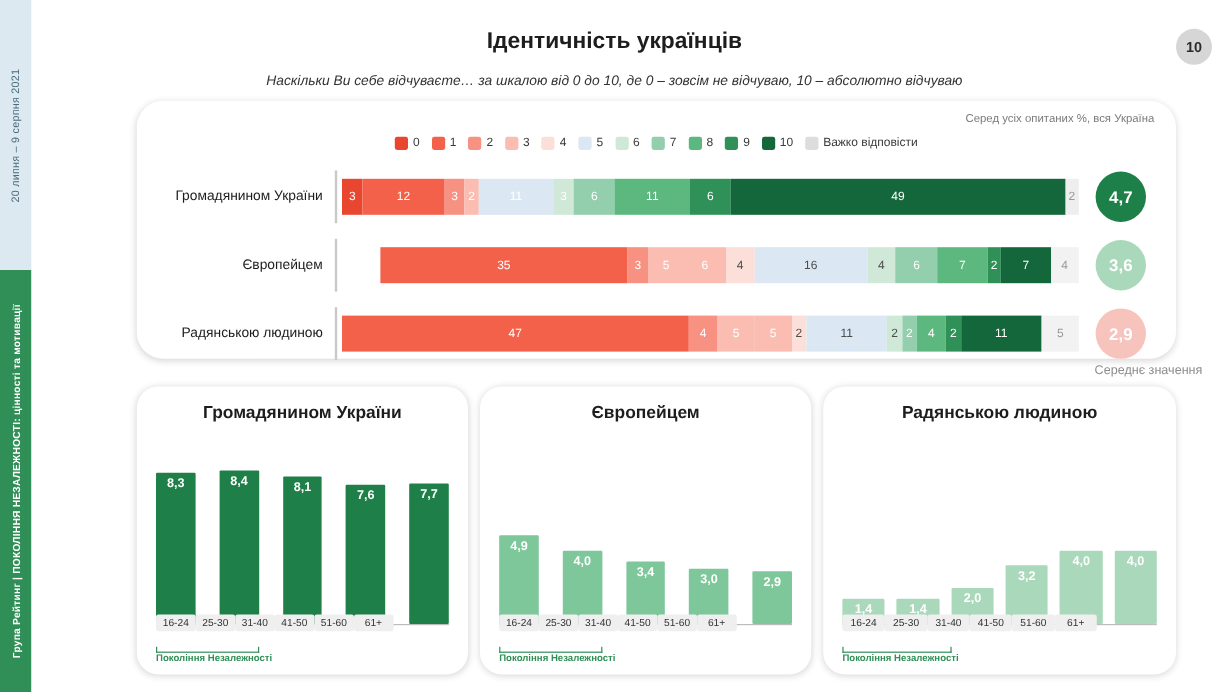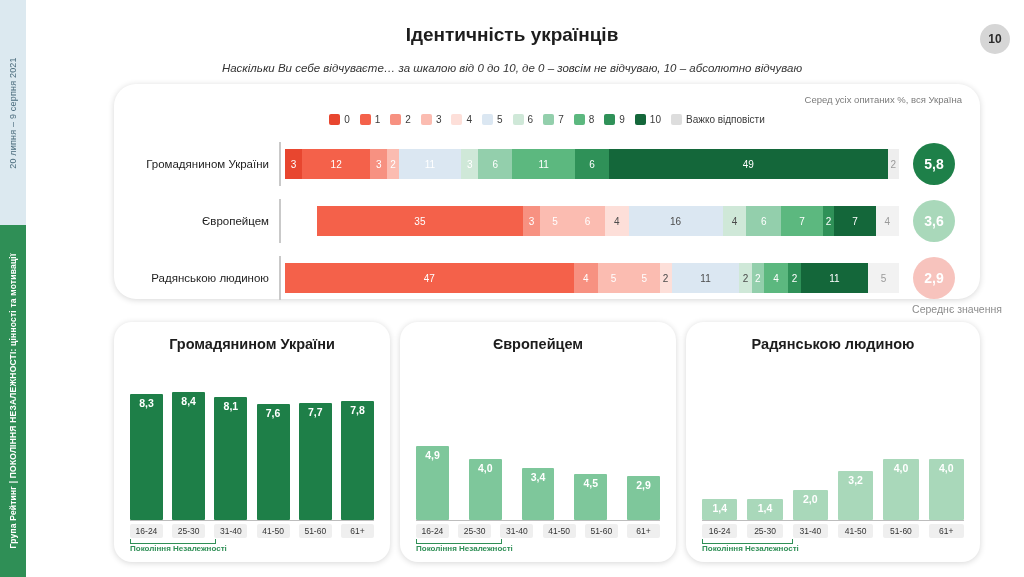--- a/index.html
+++ b/index.html
@@ -116,22 +116,22 @@
   .cb-col { width:13.5%; display:flex; flex-direction:column; justify-content:flex-end; align-items:center; height:100%; }
   .cb-bar {
     width:100%; border-radius:1px;
     display:flex; align-items:flex-start; justify-content:center;
     color:#ffffff; font-size:10.5px; font-weight:bold; padding-top:3px;
   }
   .cb-axis {
     position:absolute; left:16px; right:16px; top:198px; height:1px; background:#bdbdbd;
   }
   .cb-ticks {
-    position:absolute; left:16px; right:16px; top:202px;
-    display:flex; justify-content:space-between;
+    position:absolute; left:16px; right:16px; top:190px;
+    display:flex; 
   }
   .cb-tick {
     width:13.5%; text-align:center; font-size:8.5px; color:#333;
     background:#efefef; border-radius:2px; padding:2px 0;
   }
   .cb-gen {
     position:absolute; left:16px; top:222px; font-size:8px; font-weight:bold; color:#2f8f56;text-align:center;
   }
   .cb-gen-bracket {
     position:absolute; left:16px; top:217px; height:5px;
@@ -216,21 +216,21 @@
           <div class="seg dark" style="background: rgb(247, 145, 129); width: 2.77778%;">3</div>
           <div class="seg dark" style="background: rgb(251, 188, 177); width: 1.85185%;">2</div>
           <div class="seg dark" style="background: rgb(219, 231, 242); width: 10.1852%;">11</div>
           <div class="seg dark" style="background: rgb(207, 232, 216); width: 2.77778%;">3</div>
           <div class="seg dark" style="background: rgb(147, 207, 172); width: 5.55556%;">6</div>
           <div class="seg dark" style="background: rgb(92, 184, 127); width: 10.1852%;">11</div>
           <div class="seg dark" style="background: rgb(47, 145, 88); width: 5.55556%;">6</div>
           <div class="seg dark" style="background: rgb(20, 103, 58); width: 45.3704%;">49</div>
           <div class="seg grayfg" style="background: rgb(238, 238, 238); width: 1.85185%;">2</div>
         </div>
-        <div class="avg-bubble" style="background: rgb(30, 128, 73); color: rgb(255, 255, 255);">5,8</div>
+        <div class="avg-bubble" style="background: rgb(30, 128, 73); color: rgb(255, 255, 255);">4,7</div>
       </div>
       <div class="row">
         <div class="row-label">Європейцем</div>
         <div class="row-axis"></div>
         <div class="bar">
           <div class="seg dark" style="background: rgb(244, 97, 74); width: 35.3535%; margin-left: 32px;">35</div>
           <div class="seg dark" style="background: rgb(247, 145, 129); width: 3.0303%;">3</div>
           <div class="seg dark" style="background: rgb(251, 188, 177); width: 5.05051%;">5</div>
           <div class="seg dark" style="background: rgb(251, 188, 177); width: 6.06061%;">6</div>
           <div class="seg lightfg" style="background: rgb(253, 223, 217); width: 4.0404%;">4</div>
@@ -278,23 +278,20 @@
       </div>
       <div class="cb-col">
         <div class="cb-bar" style="height: 81%; background: rgb(30, 127, 72);">8,1</div>
       </div>
       <div class="cb-col">
         <div class="cb-bar" style="height: 76%; background: rgb(30, 127, 72);">7,6</div>
       </div>
       <div class="cb-col">
         <div class="cb-bar" style="height: 77%; background: rgb(30, 127, 72);">7,7</div>
       </div>
-      <div class="cb-col">
-        <div class="cb-bar" style="height: 78%; background: rgb(30, 127, 72);">7,8</div>
-      </div>
     </div>
   <div class="cb-axis"></div>
   <div class="cb-ticks" id="ticks1">
       <div class="cb-tick">16-24</div>
       <div class="cb-tick">25-30</div>
       <div class="cb-tick">31-40</div>
       <div class="cb-tick">41-50</div>
       <div class="cb-tick">51-60</div>
       <div class="cb-tick">61+</div>
     </div>
@@ -308,21 +305,21 @@
       <div class="cb-col">
         <div class="cb-bar" style="height: 49%; background: rgb(126, 199, 155);">4,9</div>
       </div>
       <div class="cb-col">
         <div class="cb-bar" style="height: 40%; background: rgb(126, 199, 155);">4,0</div>
       </div>
       <div class="cb-col">
         <div class="cb-bar" style="height: 34%; background: rgb(126, 199, 155);">3,4</div>
       </div>
       <div class="cb-col">
-        <div class="cb-bar" style="height: 30%; background: rgb(126, 199, 155);">4,5</div>
+        <div class="cb-bar" style="height: 30%; background: rgb(126, 199, 155);">3,0</div>
       </div>
       <div class="cb-col">
         <div class="cb-bar" style="height: 29%; background: rgb(126, 199, 155);">2,9</div>
       </div>
     </div>
   <div class="cb-axis"></div>
   <div class="cb-ticks" id="ticks2">
       <div class="cb-tick">16-24</div>
       <div class="cb-tick">25-30</div>
       <div class="cb-tick">31-40</div>

